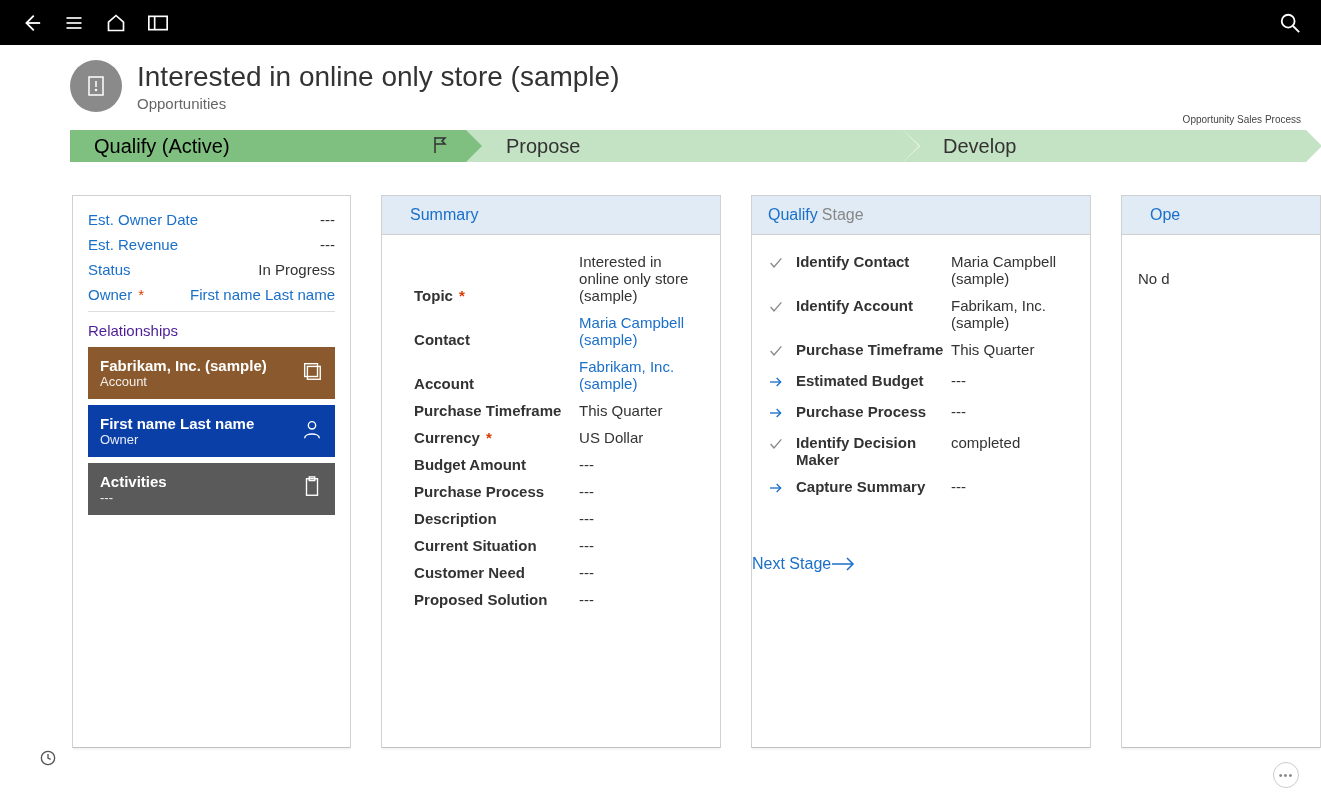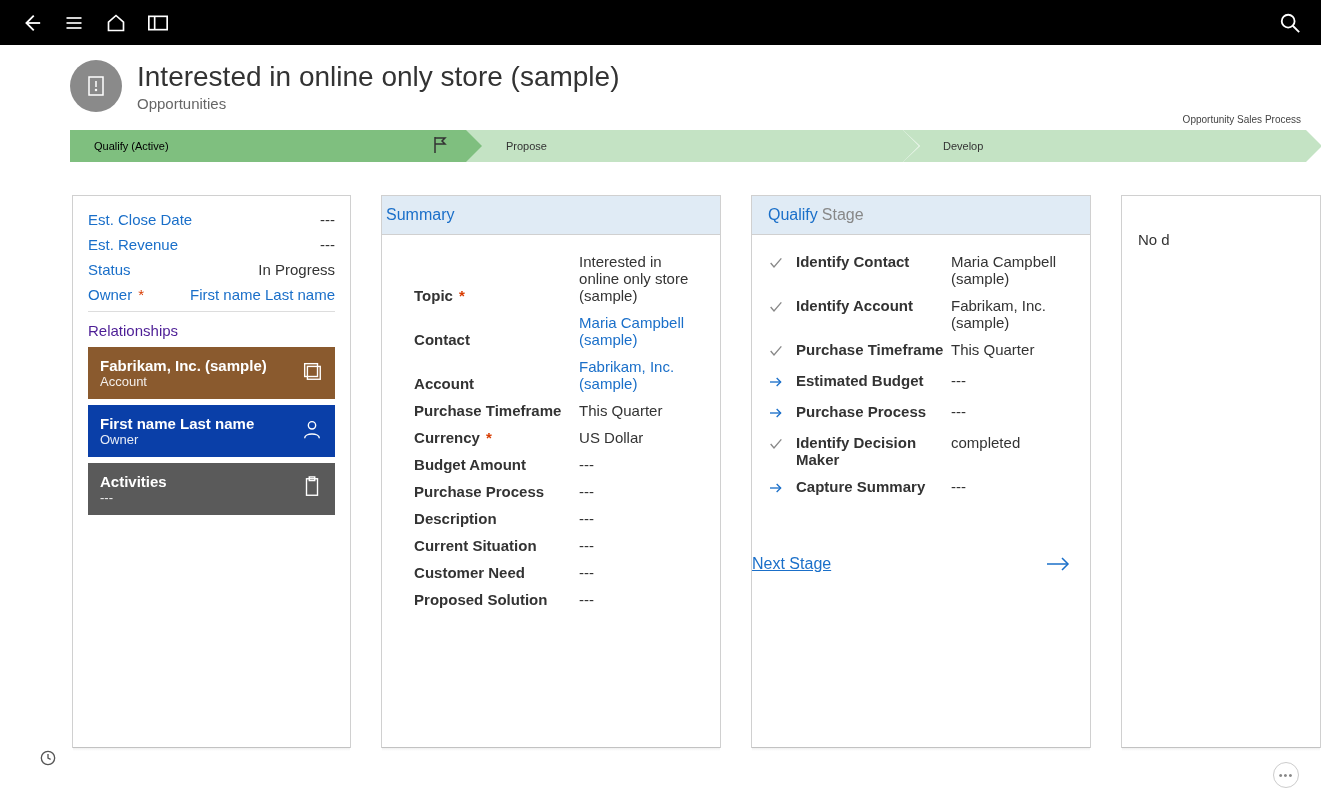--- a/index.html
+++ b/index.html
@@ -11,21 +11,21 @@
   .icon-btn { color: #fff; cursor: pointer; display: flex; align-items: center; justify-content: center; }
   
   .header { padding: 15px 0 10px 70px; display: flex; align-items: center; gap: 15px; }
   .header-icon { width: 52px; height: 52px; background: #8a8a8a; border-radius: 50%; display: flex; align-items: center; justify-content: center; color: #fff; }
   .header-title { font-size: 28px; font-weight: 400; color: #333; }
   .header-sub { font-size: 15px; color: #666; margin-top: 2px; }
   
   .process-label { text-align: right; padding-right: 20px; font-size: 10px; color: #444; margin-top: -8px; margin-bottom: 5px; }
   
   .stages { display: flex; margin: 0 0 0 70px; width: 1236px; height: 32px; position: relative; }
-  .stage { position: relative; display: flex; align-items: center; padding-left: 24px; font-size: 11px; }
+  .stage { position: relative; display: flex; align-items: center; padding-left: 24px; font-size: 20px; }
   .stage-active { background: #7fbf7f; color: #000; width: 396px; }
   .stage-active::after { content: ""; position: absolute; right: -16px; top: 0; border-top: 16px solid transparent; border-bottom: 16px solid transparent; border-left: 16px solid #7fbf7f; z-index: 2; }
   .stage-inactive { background: #c4e3c4; color: #333; }
   .stage-dev { width: 403px; }
   .stage-dev::after, .stage-prop::after { content: ""; position: absolute; right: -16px; top: 0; border-top: 16px solid transparent; border-bottom: 16px solid transparent; border-left: 16px solid #c4e3c4; z-index: 2; }
   .stage-dev::before, .stage-prop::before { content: ""; position: absolute; right: -17px; top: 0; border-top: 16px solid transparent; border-bottom: 16px solid transparent; border-left: 17px solid #fff; z-index: 1; }
   .stage-prop { width: 437px; }
   .flag-icon { position: absolute; right: 18px; top: 6px; }
   
   .cards { display: flex; gap: 30px; padding: 33px 0 0 72px; align-items: stretch; }
@@ -40,36 +40,36 @@
   .divider { border-top: 1px solid #ddd; margin: 8px 0; }
   .rel-title { color: #4c1d95; font-size: 15px; margin: 10px 0 8px 0; }
   .rel-card { padding: 10px 12px; display: flex; justify-content: space-between; align-items: center; margin-bottom: 6px; color: #fff; cursor: pointer; }
   .rel-brown { background: #8a5a2e; }
   .rel-blue { background: #0a3fa8; }
   .rel-gray { background: #5a5a5a; }
   .rel-main { font-size: 15px; font-weight: 600; }
   .rel-sub { font-size: 13px; opacity: 0.9; }
   
   .summary-card { width: 396px; height: 553px; }
-  .card-header { background: #e0ebf5; padding: 10px 4px; font-size: 16px; color: #1a6fc9; border-bottom: 1px solid #d0d0d0; }
+  .card-header { background: #e0ebf5; padding: 10px 28px; font-size: 16px; color: #1a6fc9; border-bottom: 1px solid #d0d0d0; }
   .card-body { padding: 18px 16px 16px 32px; }
   .sum-row { display: flex; align-items: flex-end; margin-bottom: 10px; font-size: 15px; }
   .sum-label { width: 165px; color: #333; font-weight: 600; flex-shrink: 0; }
   .sum-val { color: #333; }
   .link { color: #1a6fc9; cursor: pointer; }
   
   .qualify-card { width: 396px; height: 553px; }
   .qualify-header { background: #e0ebf5; padding: 10px 16px; font-size: 16px; border-bottom: 1px solid #d0d0d0; }
   .qualify-header .q1 { color: #1a6fc9; }
   .qualify-header .q2 { color: #888; margin-left: 4px; }
   .q-row { display: flex; align-items: flex-start; margin-bottom: 10px; font-size: 15px; }
   .q-icon { width: 28px; flex-shrink: 0; color: #777; padding-top: 2px; }
   .q-label { width: 155px; flex-shrink: 0; font-weight: 600; color: #333; }
   .q-val { color: #333; }
-  .next-stage { display: flex; justify-content: space-between; align-items: center; gap: 0; padding: 30px 20px 0 0; color: #1a6fc9; font-size: 16px; cursor: pointer; text-decoration: underline; }
+  .next-stage { display: flex; justify-content: flex-start; align-items: center; gap: 0; padding: 30px 20px 0 0; color: #1a6fc9; font-size: 16px; cursor: pointer; }
   
   .open-card { width: 200px; height: 553px; flex-shrink: 0; }
   .open-body { padding: 35px 16px; font-size: 15px; color: #333; }
   
   .footer-clock { position: absolute; bottom: 30px; left: 40px; }
   .footer-more { position: absolute; bottom: 12px; right: 22px; width: 26px; height: 26px; border: 1px solid #ccc; border-radius: 50%; display:flex; align-items:center; justify-content:center; color:#888; font-size:11px; letter-spacing:1px; cursor:pointer; }
 </style>
 </head>
 <body>
 
@@ -142,21 +142,21 @@
   <div class="stage stage-inactive stage-dev" style="padding-left:40px;">
     <span>Develop</span>
   </div>
 </div>
 
 <div class="cards">
 
   <div class="card card-shadow side-card">
     <div id="side-fields">
         <div class="side-row">
-          <span class="side-label">Est. Close Date</span>
+          <span class="side-label">Est. Owner Date</span>
           <span class="side-val">---</span>
         </div>
         <div class="side-row">
           <span class="side-label">Est. Revenue</span>
           <span class="side-val">---</span>
         </div>
         <div class="side-row">
           <span class="side-label">Status</span>
           <span class="side-val">In Progress</span>
         </div>
@@ -312,20 +312,21 @@
     <div class="next-stage">
       <span>Next Stage</span>
       <svg width="24" height="16" viewBox="0 0 24 16" fill="none" stroke="#1a6fc9" stroke-width="1.5">
           <line x1="1" y1="8" x2="22" y2="8"></line>
           <path d="M16 2 L22 8 L16 14"></path>
         </svg>
     </div>
   </div>
 
   <div class="card card-shadow open-card">
+    <div class="card-header" style="color:#1a6fc9;">Ope</div>
     <div class="open-body">No d</div>
   </div>
 
 </div>
 
 <div class="footer-clock">
   <svg width="16" height="16" viewBox="0 0 24 24" fill="none" stroke="#555" stroke-width="2">
       <circle cx="12" cy="12" r="10"></circle>
       <path d="M12 6 V12 L16 14"></path>
     </svg>

